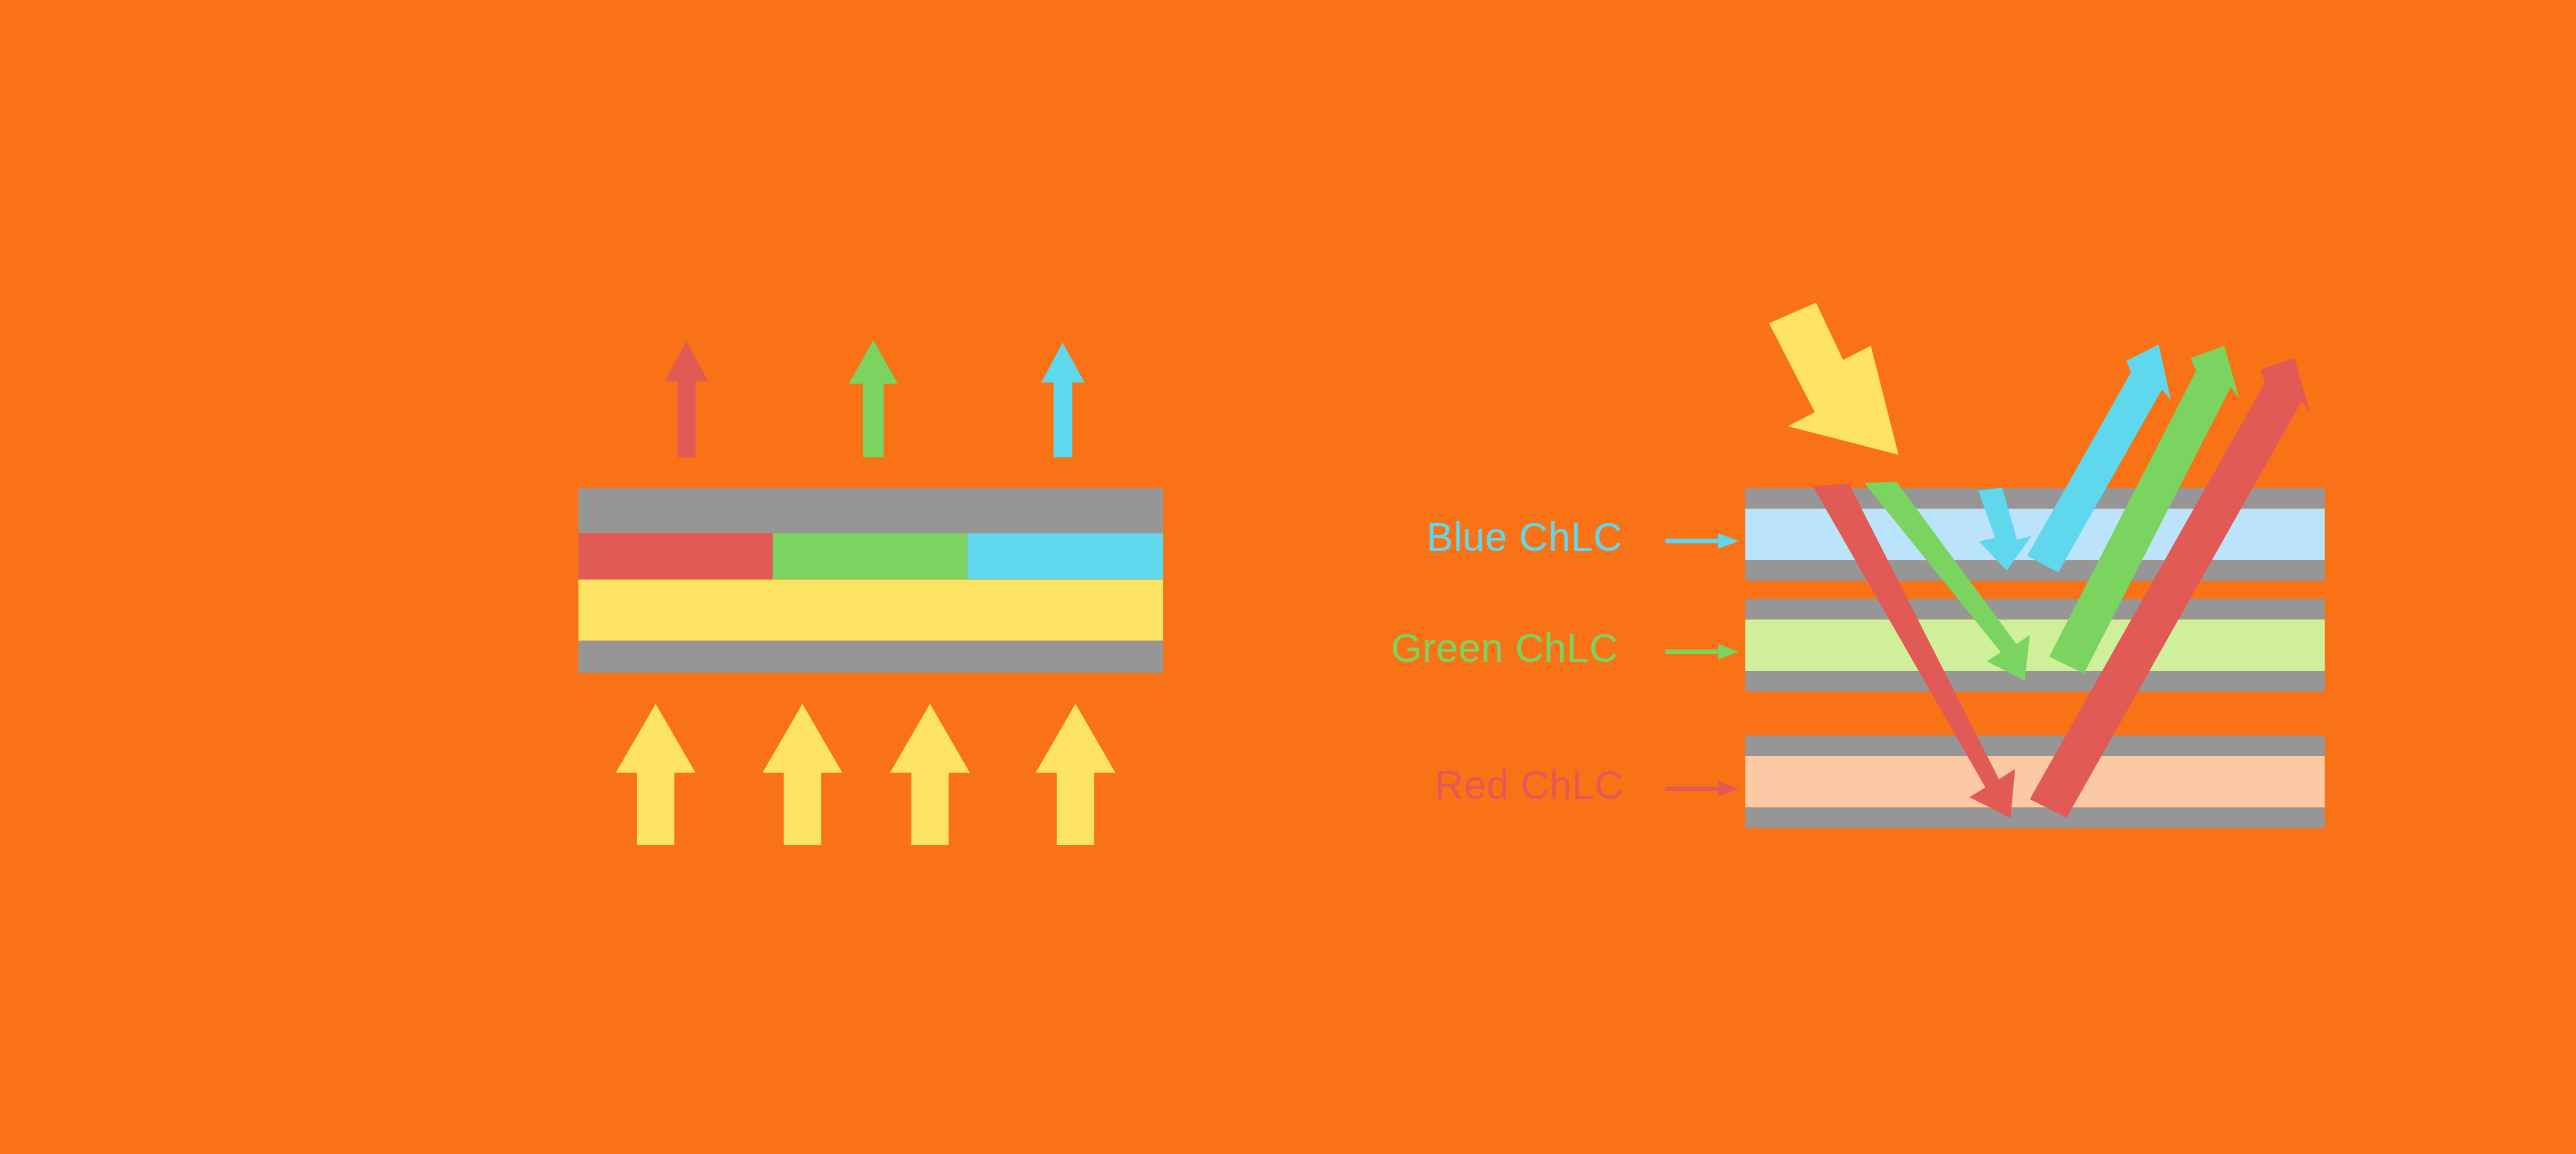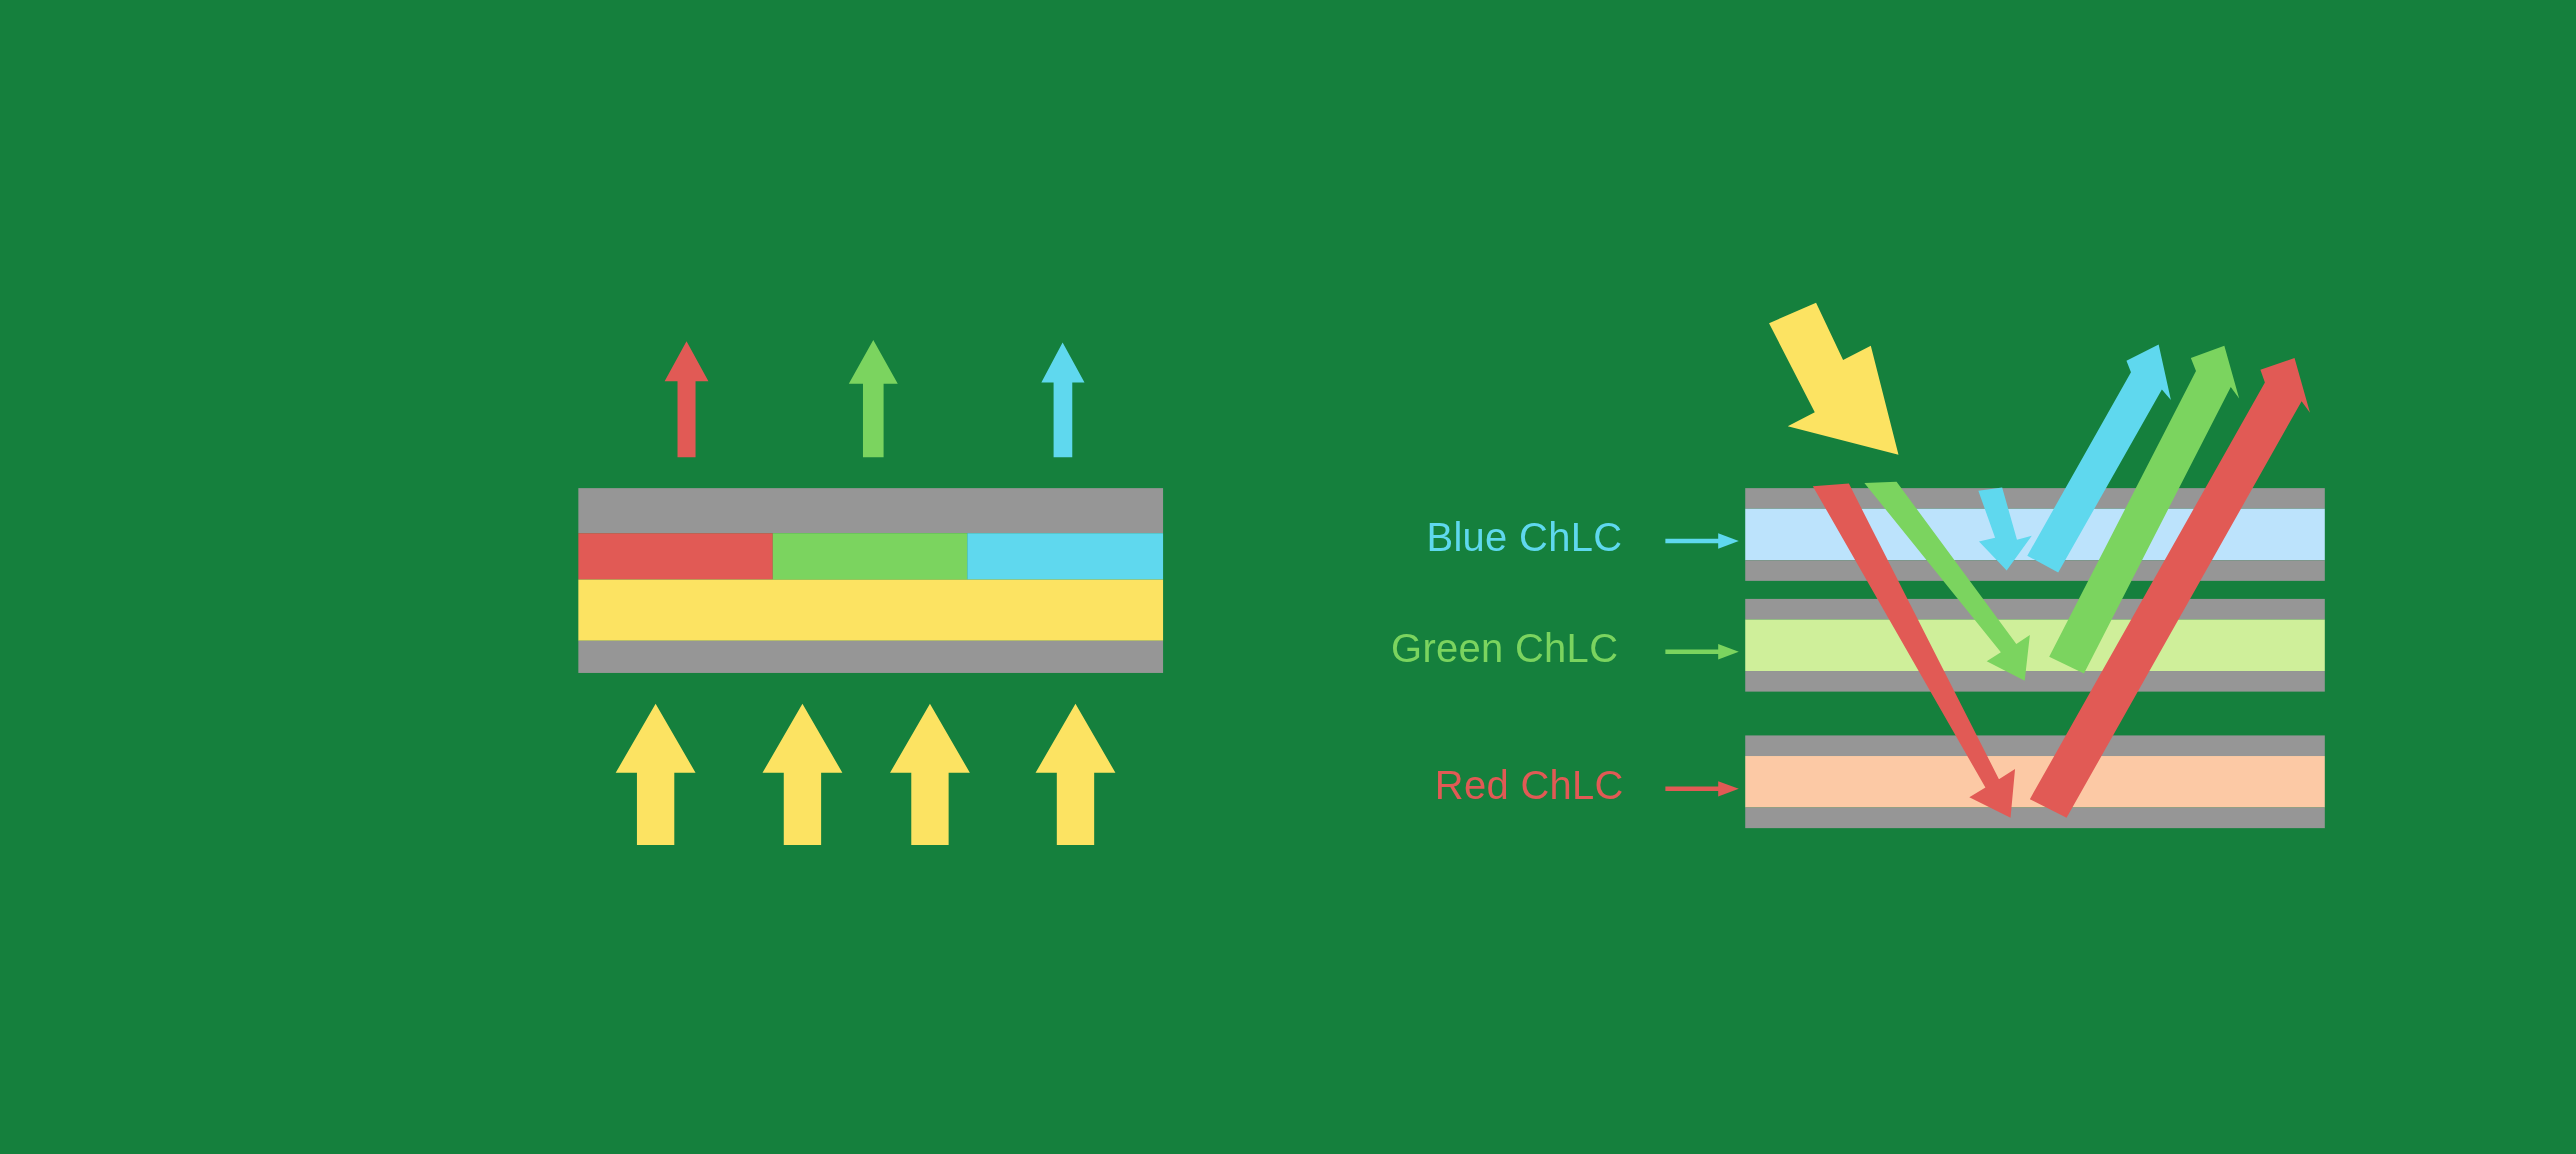--- a/index.html
+++ b/index.html
@@ -11,21 +11,21 @@
   body {
     width: 2576px;
     height: 1154px;
     overflow: hidden;
     font-family: "Liberation Sans", sans-serif;
   }
   #stage {
     position: relative;
     width: 2576px;
     height: 1154px;
-    background: #15803d;
+    background: #f97316;
   }
   #stage > svg {
     position: absolute;
     top: 0;
     left: 0;
     width: 2576px;
     height: 1154px;
     display: block;
   }
   .lbl {

